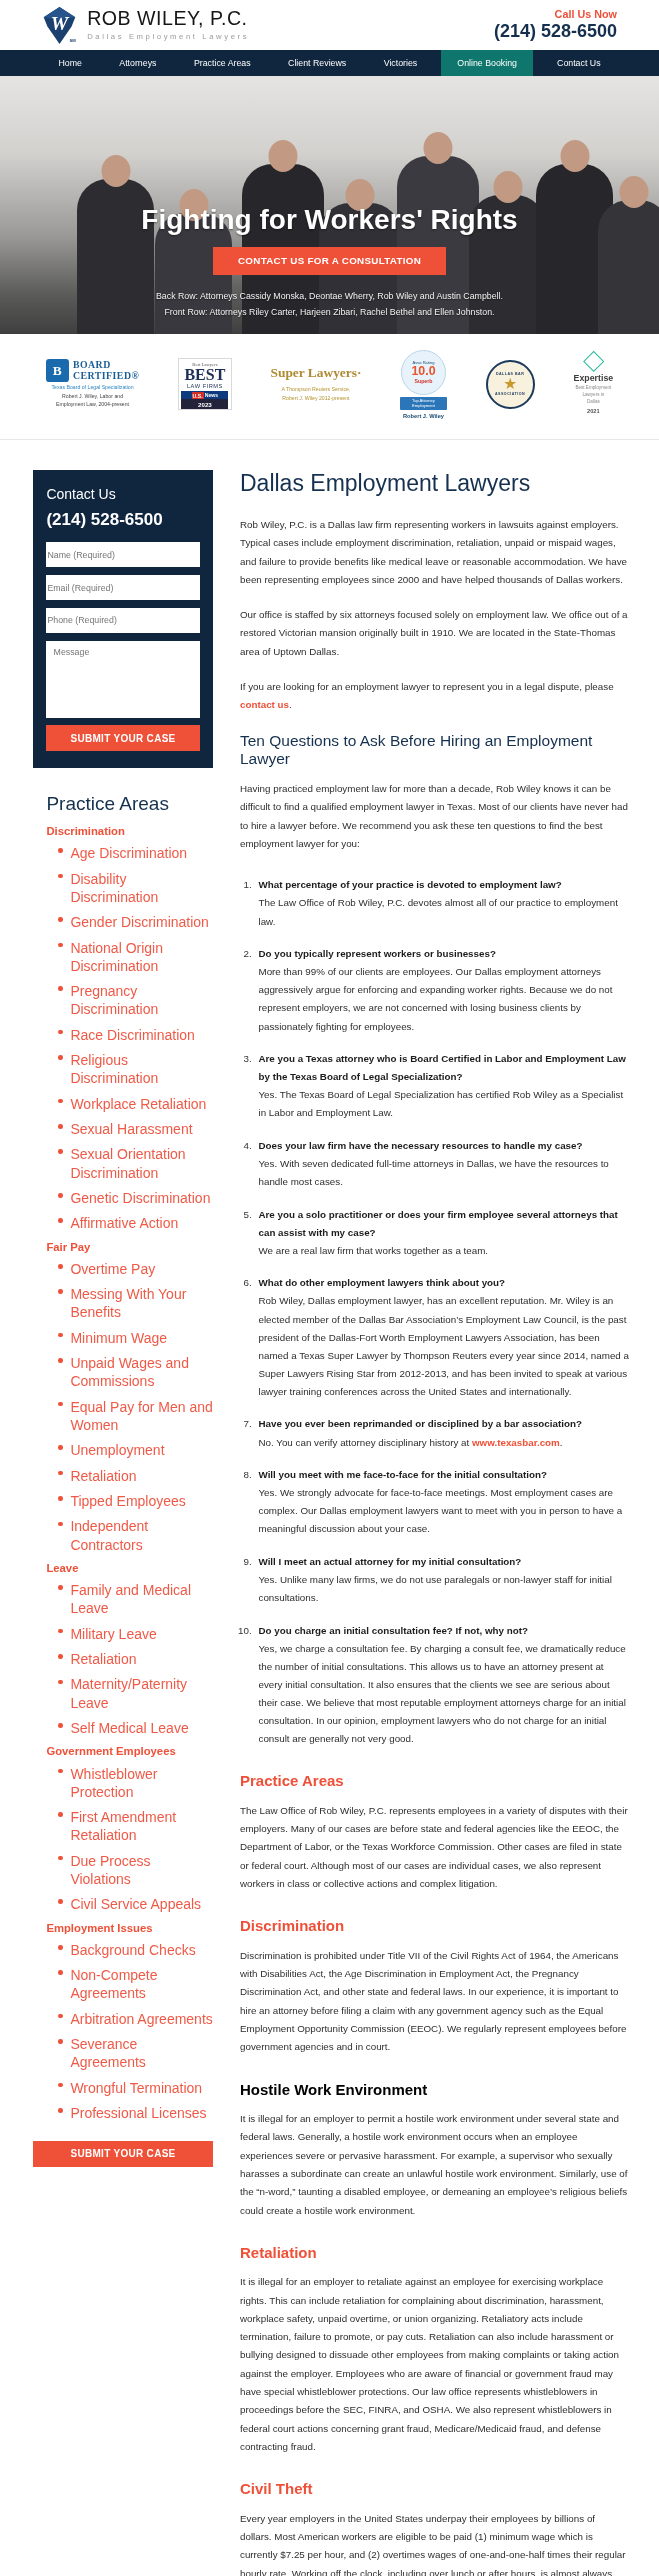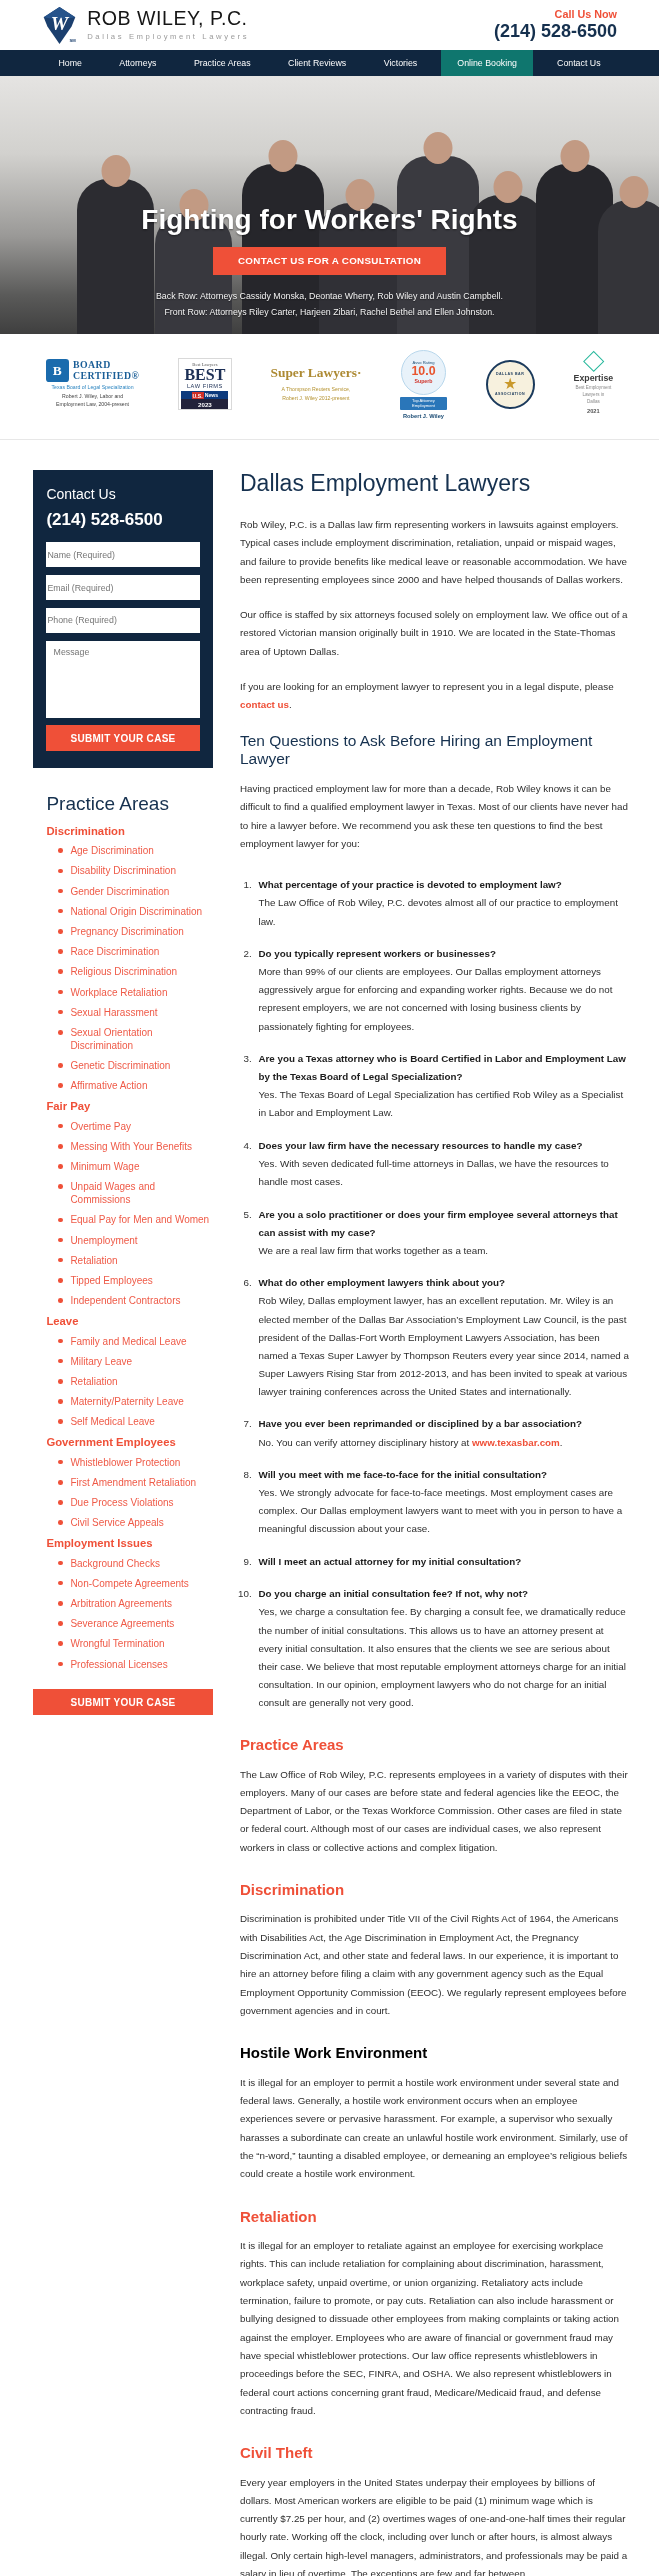--- a/index.html
+++ b/index.html
@@ -61,21 +61,21 @@
   main{flex:1;min-width:0}
   .contact-box{background:#10263f;padding:15.5px 13.4px 16.5px;box-sizing:border-box}
   .cb-title{color:#fff;font-size:14px}
   .cb-phone{color:#fff;font-size:17px;font-weight:700;margin:8.2px 0 12.4px}
   .cb-input{display:block;width:100%;box-sizing:border-box;height:25px;margin-bottom:7.7px;border:none;padding:0 1px;font-size:8.8px;color:#333;font-family:inherit;background:#fff}
   .cb-msg{height:77px;padding:6.2px 7.2px;resize:none}
   .btn-orange{display:block;width:100%;background:#ef5038;color:#fff;border:none;font-weight:700;font-size:10px;letter-spacing:0.3px;height:26px;font-family:inherit;cursor:pointer}
   .pa-title{font-size:19px;color:#16314f;margin:25px 0 10.3px;padding-left:13.4px}
   .pa-label{color:#ef5038;font-weight:700;font-size:11.3px;margin:8.2px 0 6.2px;padding-left:13.4px}
   .pa-list{list-style:none;margin:0 0 3.1px;padding:0 0 0 25px}
-  .pa-item{color:#ef5a47;font-size:10px;margin:7.2px 0;position:relative;padding-left:12.4px;line-height:1.3;cursor:pointer}
+  .pa-item{color:#ef5a47;font-size:14px;margin:7.2px 0;position:relative;padding-left:12.4px;line-height:1.3;cursor:pointer}
   .pa-item::before{content:"";width:4.6px;height:4.6px;border-radius:50%;background:#ef5038;position:absolute;left:0;top:4.1px}
   .side-submit{margin-top:18.5px}
   
   .page-title{font-size:23px;color:#16314f;font-weight:400;margin:0 0 18.5px}
   .para{font-size:9.8px;line-height:1.87;margin:0 0 17px;color:#2e2e2e}
   .txt-link{color:#ef5038;font-weight:700;cursor:pointer}
   .sec-title{font-size:15px;margin:24px 0 12.4px;font-weight:700}
   .sec-title.navy{color:#000000}
   .sec-title.orange{color:#ef5038}
   .tq-title{font-size:15.5px;color:#16314f;font-weight:400;margin:9.3px 0 12.4px}
@@ -285,20 +285,21 @@
         <li>
           <div class="q">Have you ever been reprimanded or disciplined by a bar association?</div>
           <div class="a">No. You can verify attorney disciplinary history at <span class="txt-link">www.texasbar.com</span>.</div>
         </li>
         <li>
           <div class="q">Will you meet with me face-to-face for the initial consultation?</div>
           <div class="a">Yes. We strongly advocate for face-to-face meetings. Most employment cases are complex. Our Dallas employment lawyers want to meet with you in person to have a meaningful discussion about your case.</div>
         </li>
         <li>
           <div class="q">Will I meet an actual attorney for my initial consultation?</div>
+          <div class="a">Yes. Unlike many law firms, we do not use paralegals or non-lawyer staff for initial consultations.</div>
         </li>
         <li>
           <div class="q">Do you charge an initial consultation fee? If not, why not?</div>
           <div class="a">Yes, we charge a consultation fee. By charging a consult fee, we dramatically reduce the number of initial consultations. This allows us to have an attorney present at every initial consultation. It also ensures that the clients we see are serious about their case. We believe that most reputable employment attorneys charge for an initial consultation. In our opinion, employment lawyers who do not charge for an initial consult are generally not very good.</div>
         </li>
       </ol>
 
     <div id="content-sections">
         <h2 class="sec-title orange">Practice Areas</h2>
         <p class="para">The Law Office of Rob Wiley, P.C. represents employees in a variety of disputes with their employers. Many of our cases are before state and federal agencies like the EEOC, the Department of Labor, or the Texas Workforce Commission. Other cases are filed in state or federal court. Although most of our cases are individual cases, we also represent workers in class or collective actions and complex litigation.</p>

